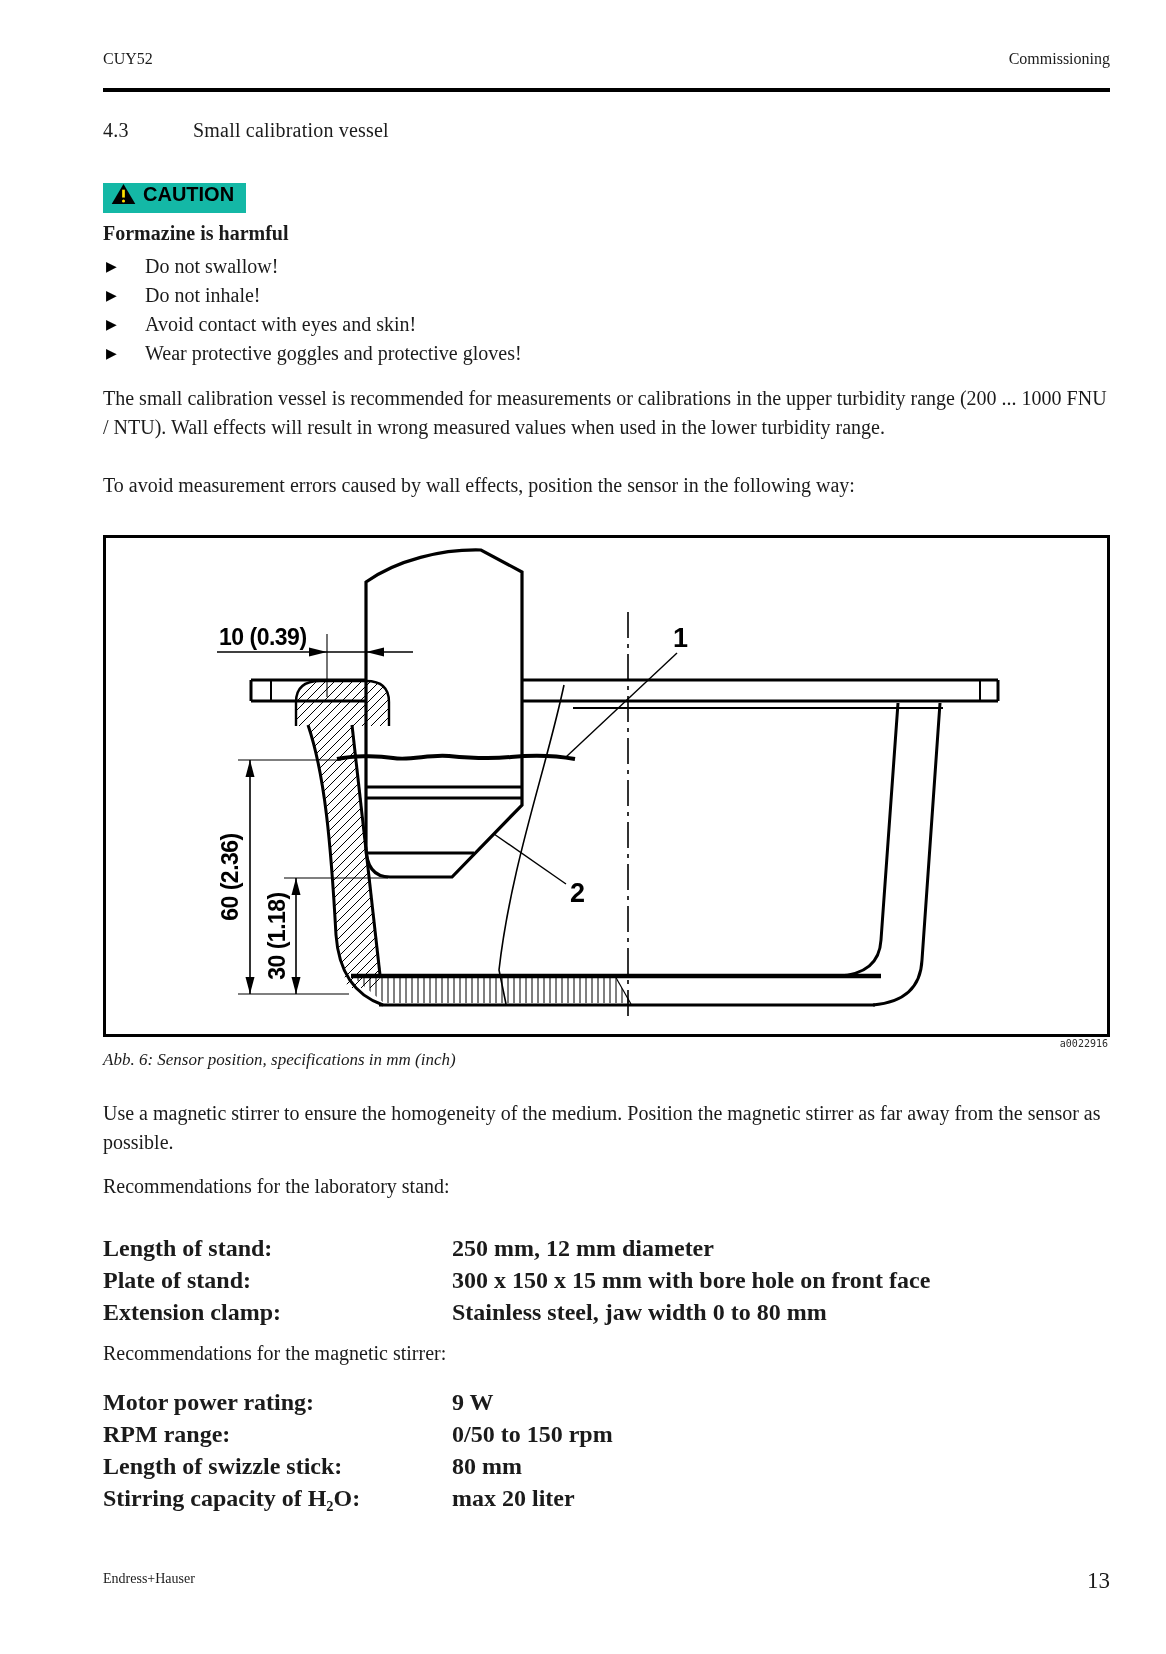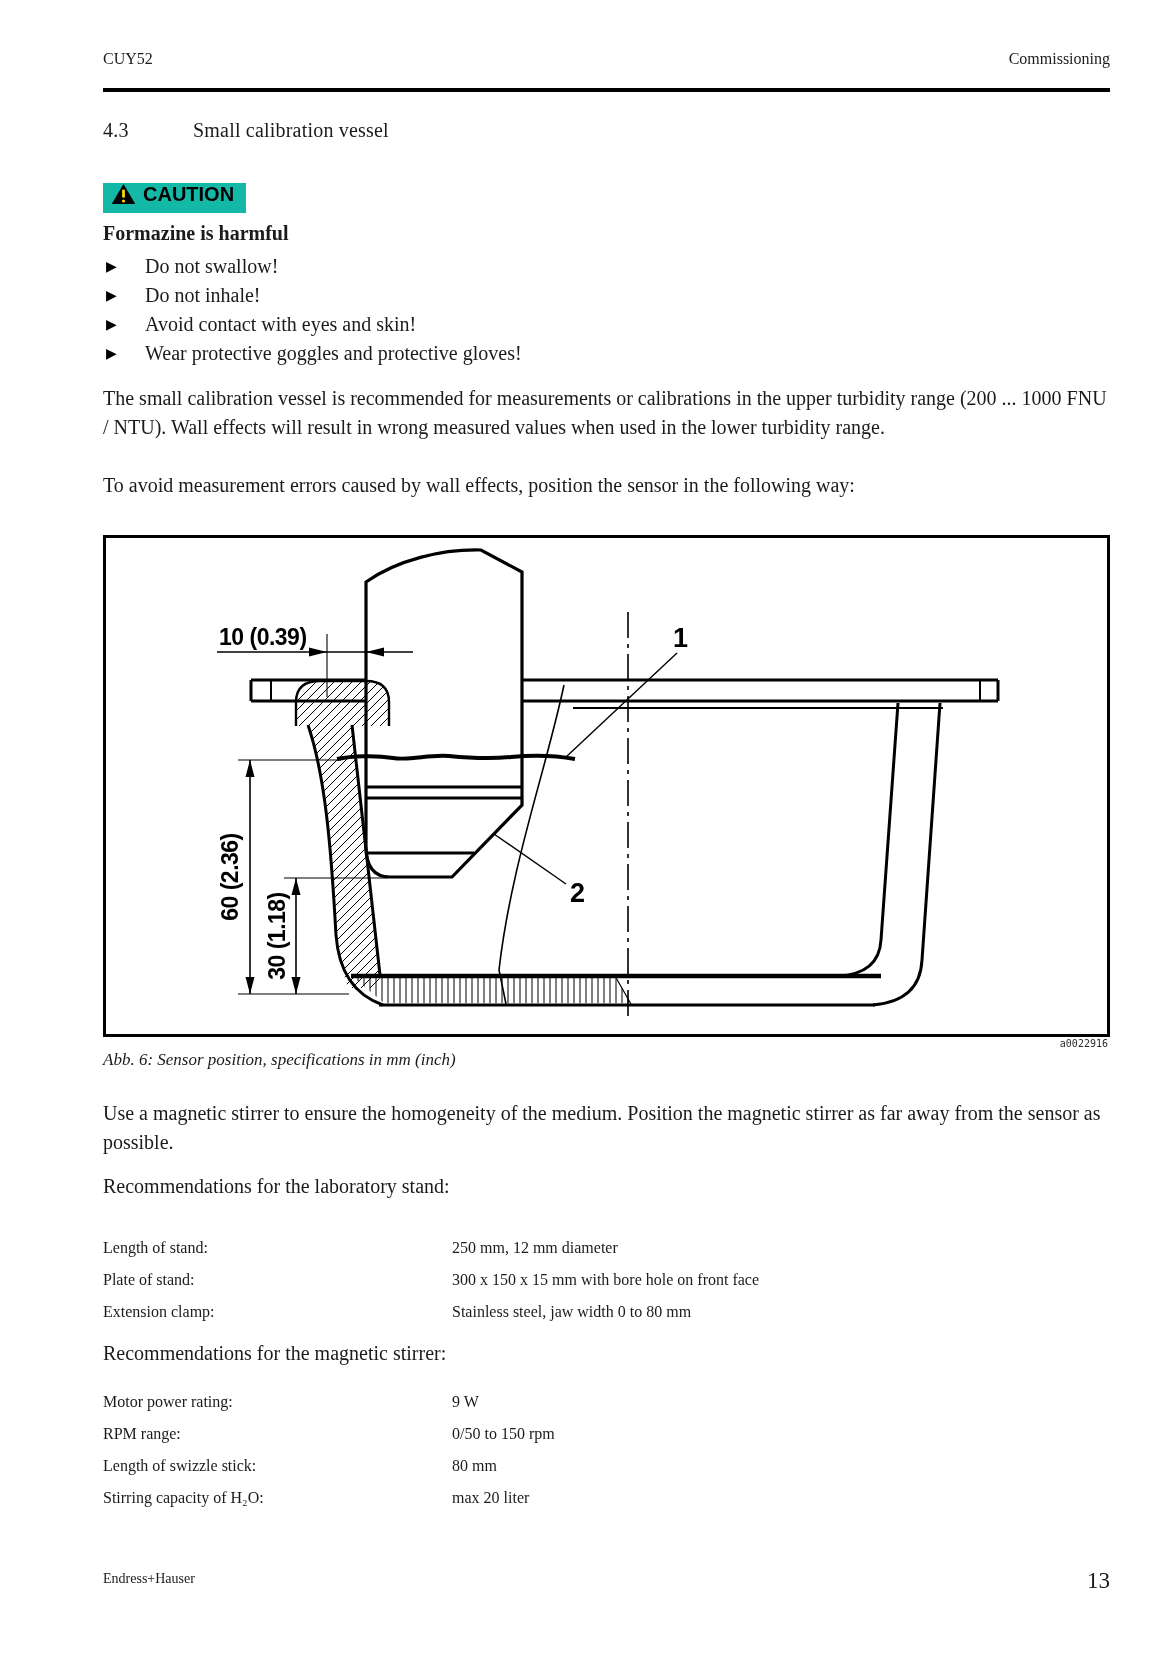--- a/index.html
+++ b/index.html
@@ -38,21 +38,21 @@
   .fig-code{top:1038px;left:908px;width:200px;text-align:right;font-size:10px;
     font-family:"DejaVu Sans Mono","Liberation Mono",monospace;color:#2b2b2b;}
   .fig-caption{top:1050px;left:103px;font-size:17px;font-style:italic;text-align:center;}
   
   .tbl-title{left:103px;font-size:20px;}
   .t1-title{top:1175px;}
   .t2-title{top:1342px;}
   .tbl{left:103px;width:1007px;}
   .t1{top:1232px;}
   .t2{top:1386px;}
-  .trow{display:flex;height:32px;line-height:32px;font-size:16px;}
+  .trow{display:flex;height:32px;line-height:32px;font-size:24px;font-weight:bold;}
   .tlabel{width:349px;flex:0 0 349px;}
   .tval{flex:1;}
   
   .ft-left{top:1571px;left:103px;font-size:14px;}
   .ft-right{top:1556px;right:56px;font-size:23px;margin-top:12px;}
   
   .ln{stroke:#000;fill:none;}
   .dim-label{font:bold 23px "Liberation Sans","DejaVu Sans",sans-serif;fill:#000;letter-spacing:-0.5px;}
   .part-label{font:bold 27px "Liberation Sans","DejaVu Sans",sans-serif;fill:#000;}
 </style>

